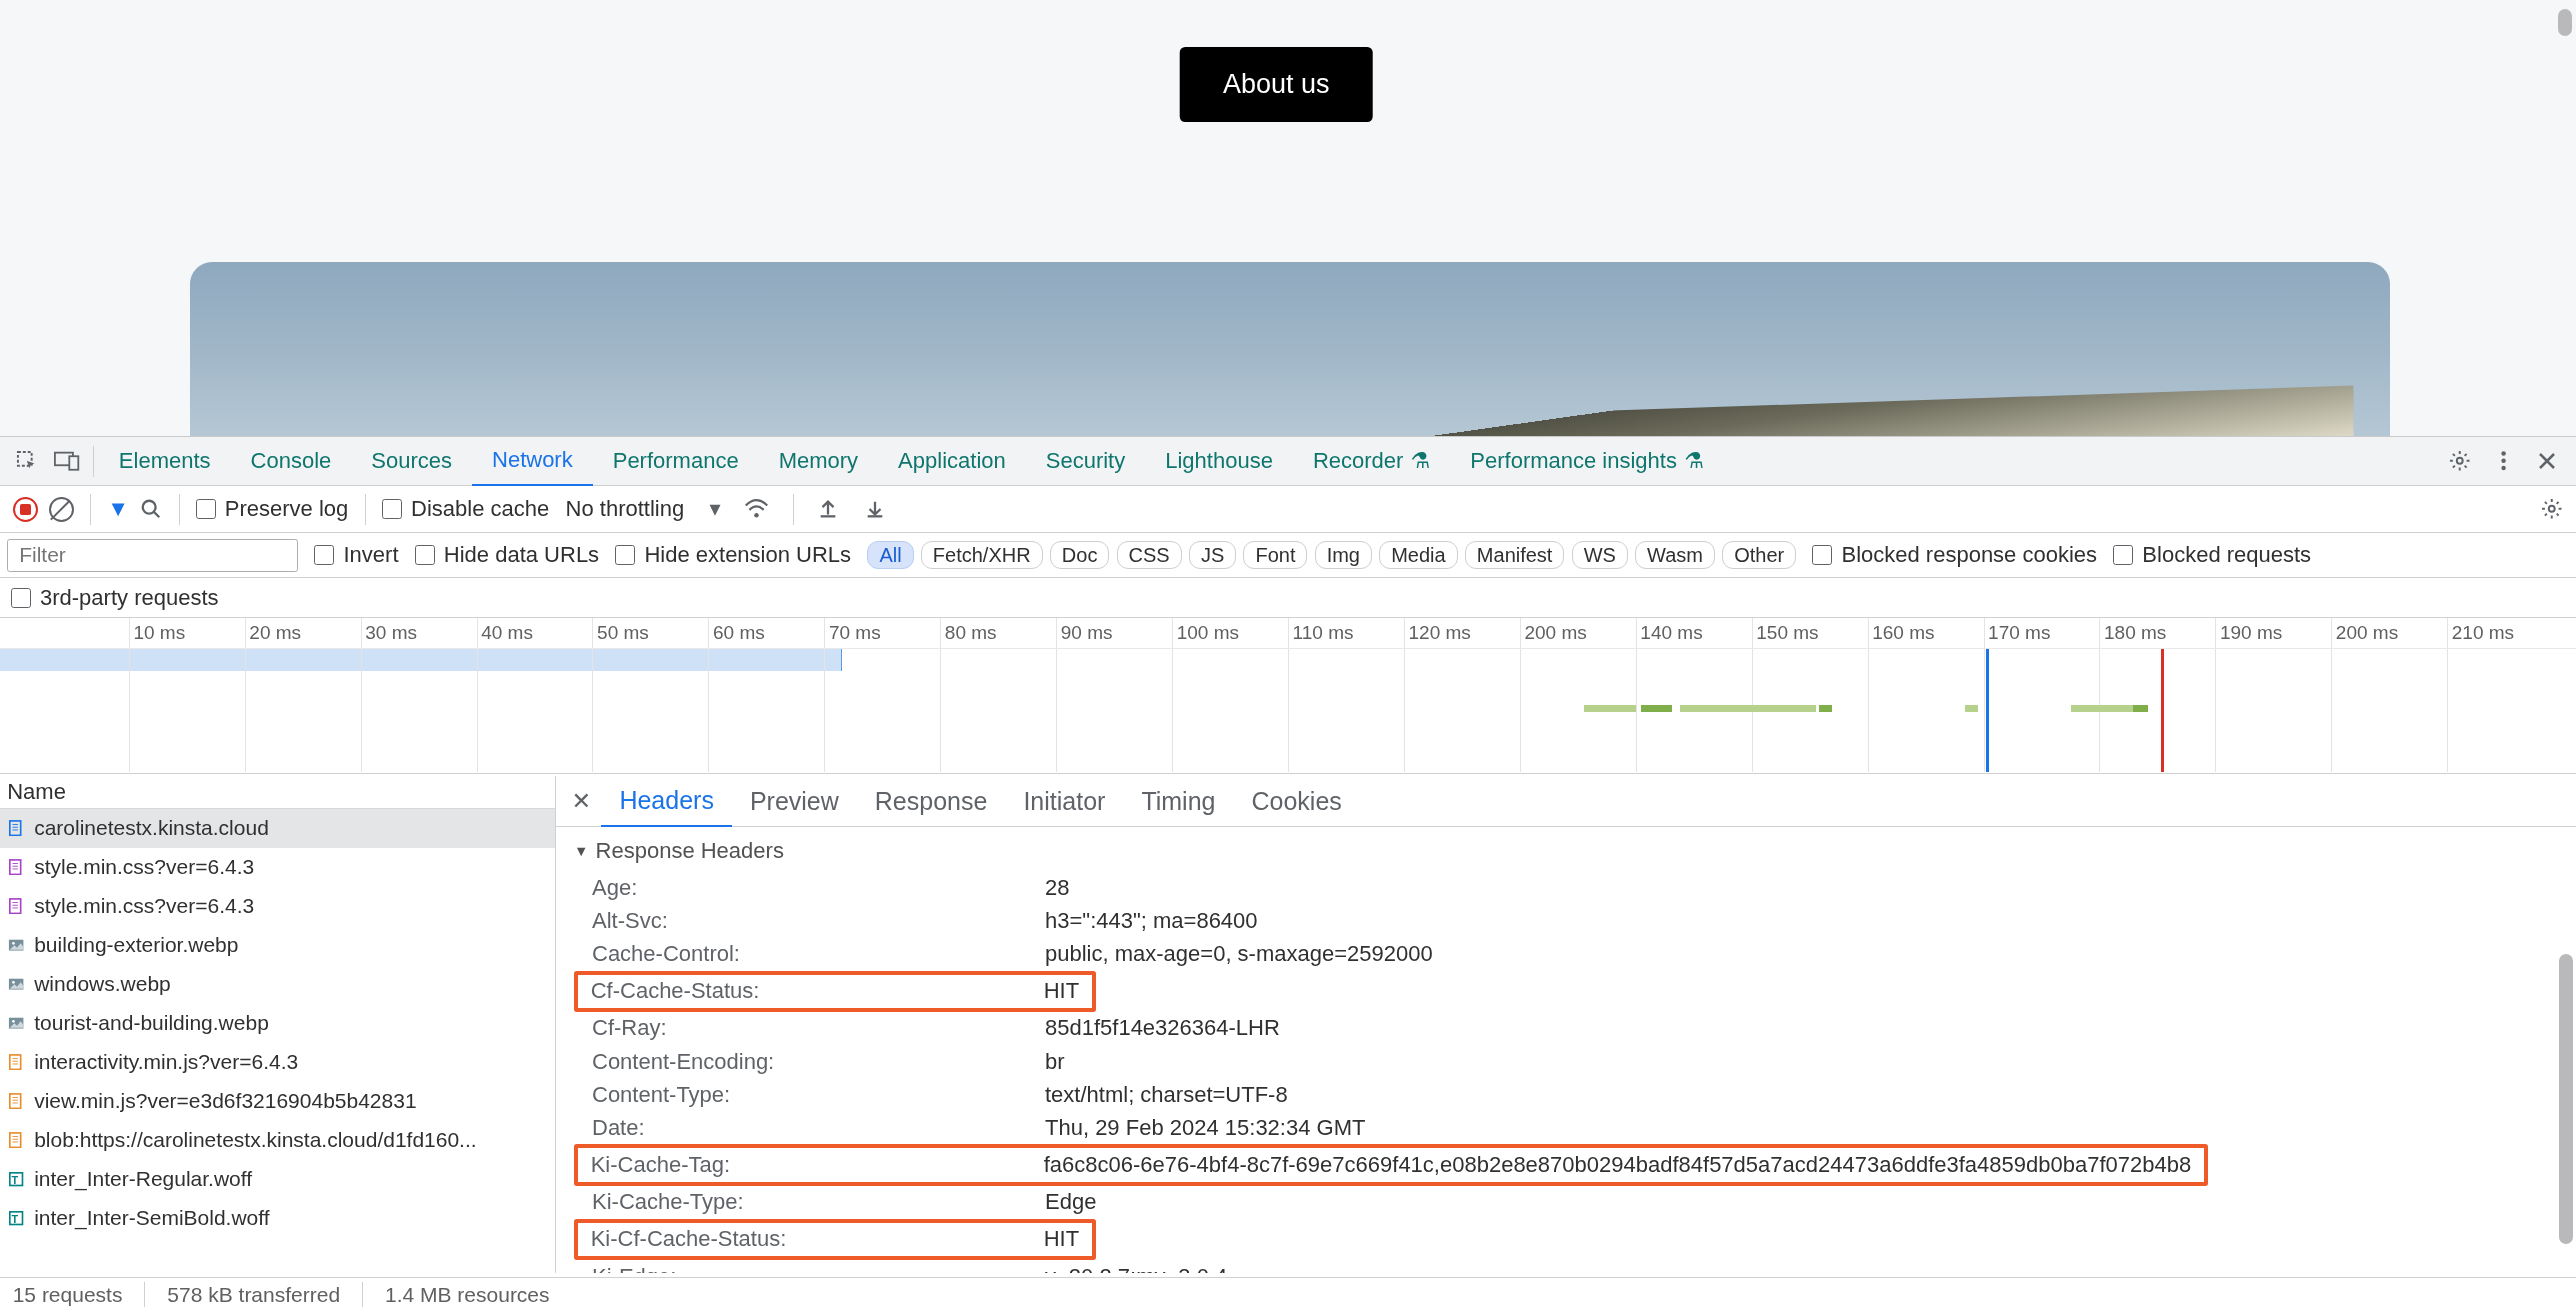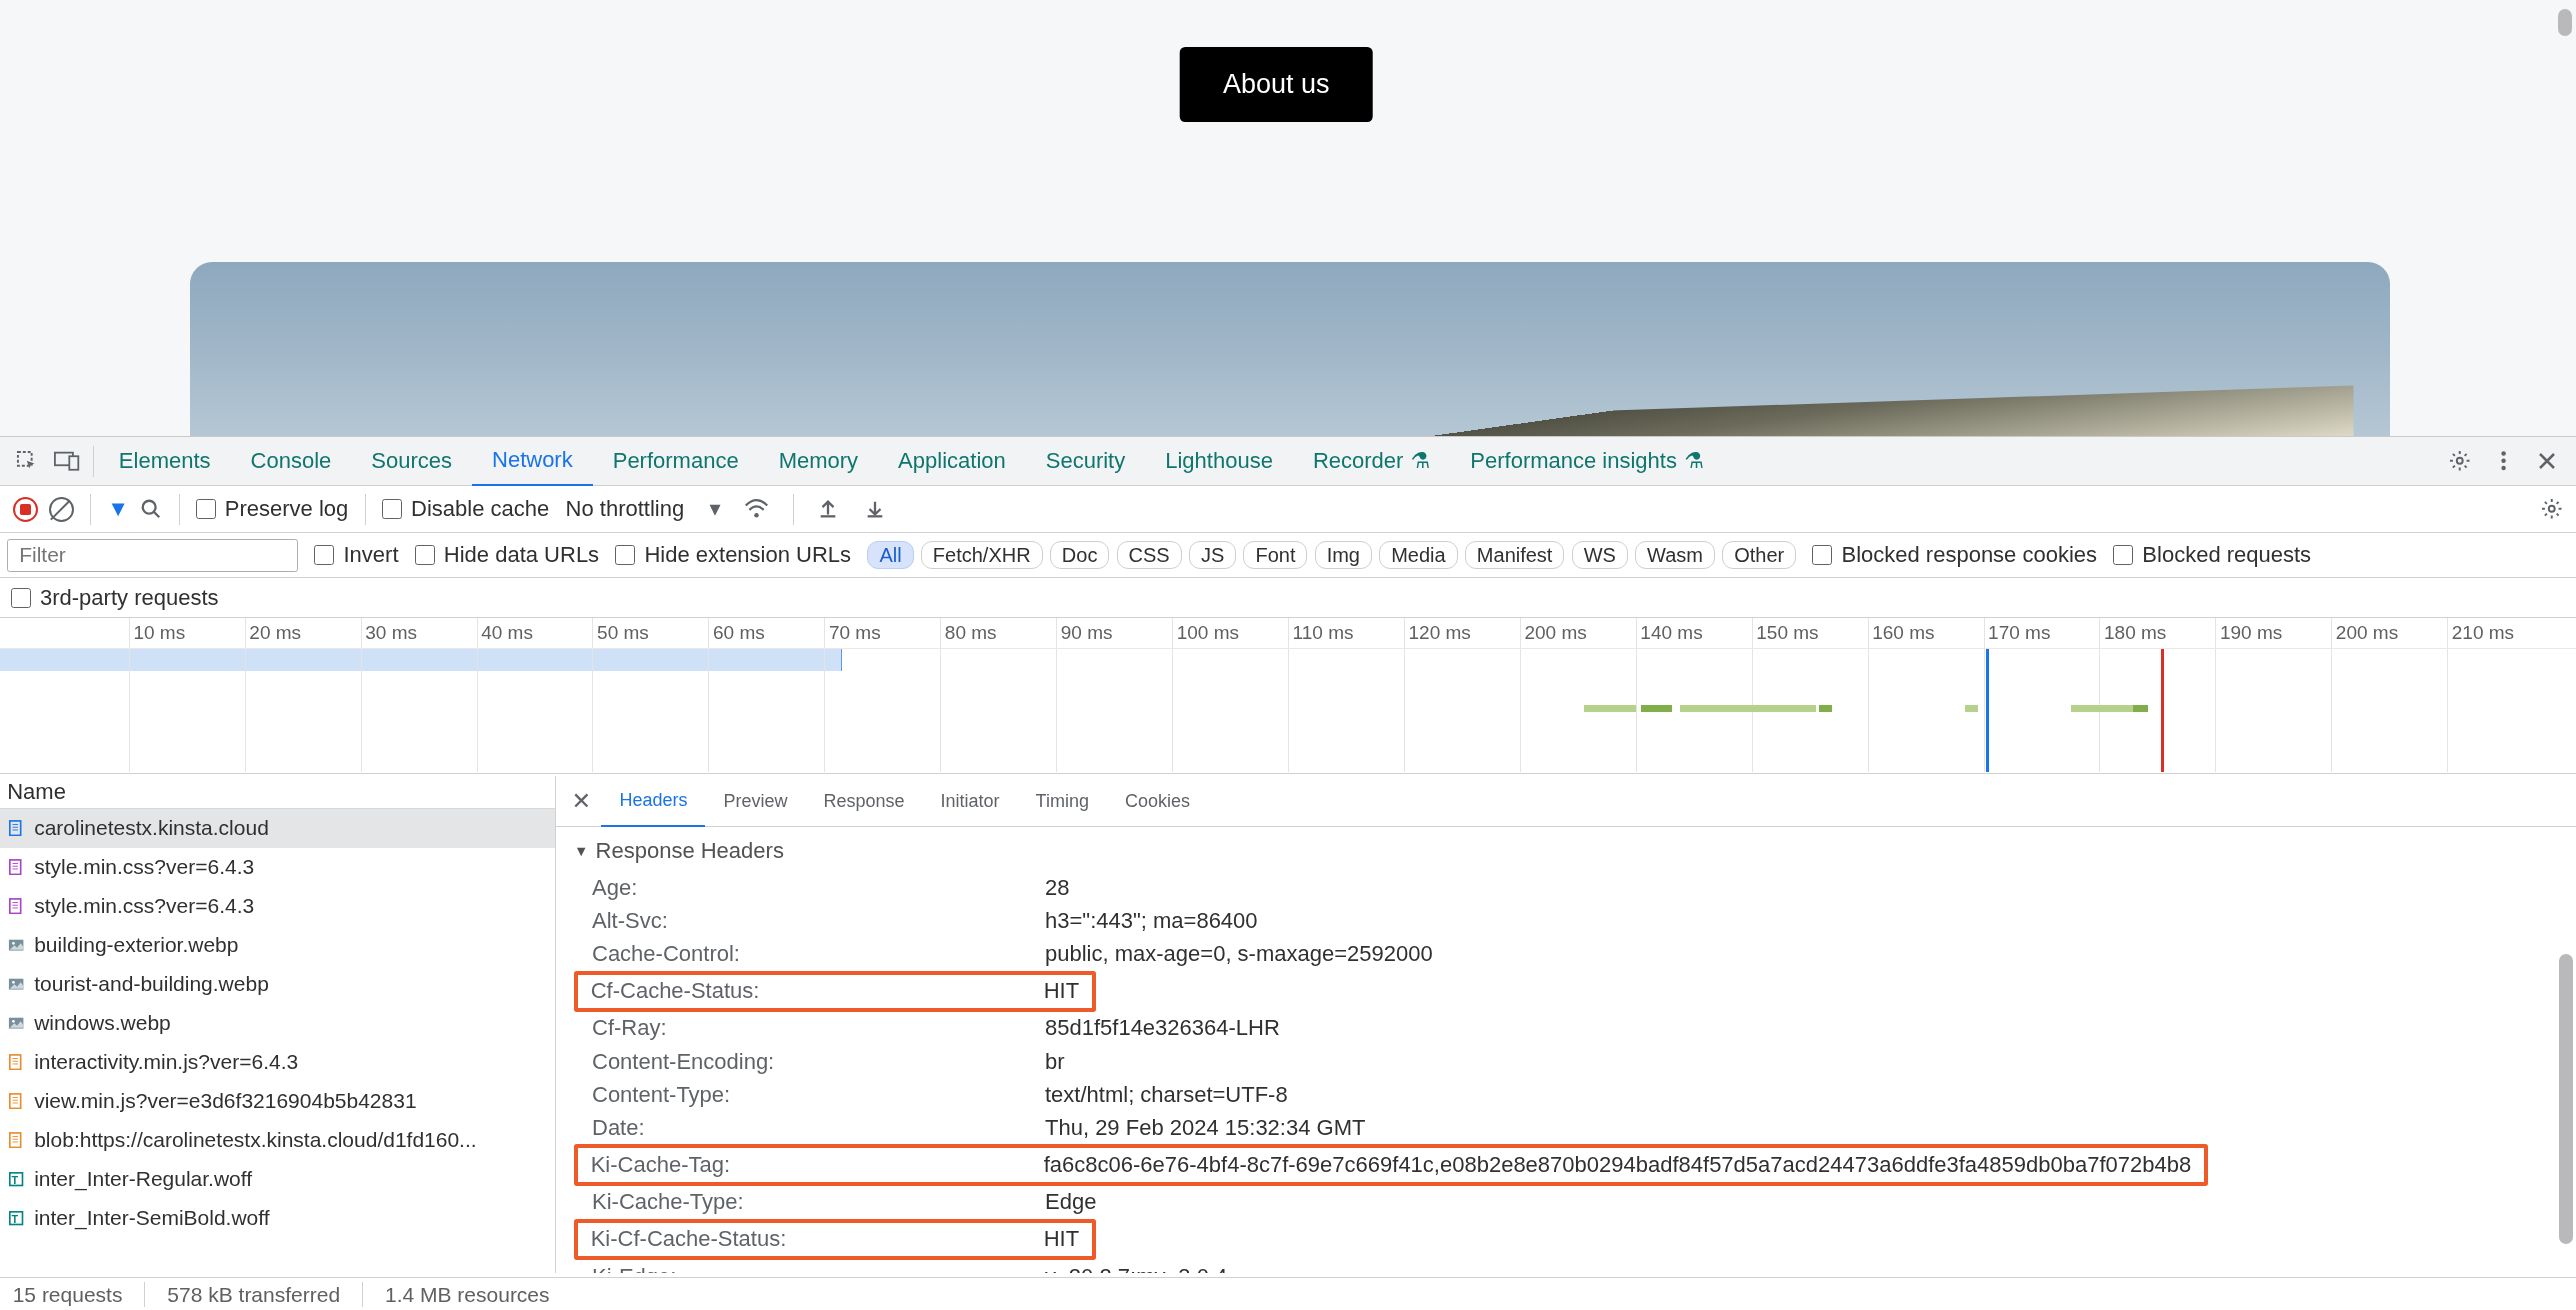--- a/index.html
+++ b/index.html
@@ -71,21 +71,21 @@
 .req-list { flex: 1; overflow: hidden; }
 .req-row { height: 39px; display: flex; align-items: center; padding-left: 7.2px; gap: 9px; font-size: 21px; color: #303030; border-bottom: 0.9px solid transparent; cursor: pointer; }
 .req-row.selected { background: #e3e5e7; }
 .req-row .icon { width: 18px; height: 18px; display: inline-flex; align-items: center; justify-content: center; font-size: 14.5px; }
 .req-row .fname { overflow: hidden; text-overflow: ellipsis; white-space: nowrap; flex: 1; }
 
 
 .detail-panel { flex: 1; display: flex; flex-direction: column; position: relative; }
 .detail-tabs { height: 51px; border-bottom: 0.9px solid #d0d0d0; display: flex; align-items: center; padding-left: 5.4px; gap: 0; }
 .detail-tabs .close-x { width: 40px; color: #5f6368; text-align: center; font-size: 23.5px; cursor: pointer; }
-.detail-tabs .dtab { padding: 0 18px; height: 51px; display: flex; align-items: center; color: #5f6368; cursor: pointer; font-size: 18px; }
+.detail-tabs .dtab { padding: 0 18px; height: 51px; display: flex; align-items: center; color: #5f6368; cursor: pointer; font-size: 25px; }
 .detail-tabs .dtab.active { color: #1a73e8; border-bottom: 2.7px solid #1a73e8; }
 .detail-body { flex: 1; overflow: hidden; padding: 3.6px 0; position: relative; }
 .section-title { display: flex; align-items: center; gap: 7.2px; padding: 7.2px 18px; font-size: 22px; color: #525252; }
 .section-title .tri { font-size: 14.5px; }
 .hdr-row { display: flex; padding: 3.6px 18px 3.6px 36px; font-size: 22px; }
 .hdr-key { width: 453px; color: #5f6368; }
 .hdr-val { flex: 1; color: #303030; }
 .highlight-box { border: 4.5px solid #ee5b28; border-radius: 2.7px; }
 .detail-scrollbar { position: absolute; right: 0; top: 0; width: 23.5px; bottom: 0; }
 .detail-scrollbar .thumb { position: absolute; right: 2.7px; top: 127px; width: 14.5px; height: 290px; background: #b9b9bb; border-radius: 7.2px; }
@@ -370,31 +370,31 @@
             <span class="fname">building-exterior.webp</span>
           </div>
           <div class="req-row">
             <span class="icon">
               <svg width="16.3" height="16.3" viewBox="0 0 18 18">
                 <rect x="1" y="3" width="16" height="12" fill="#78909c"></rect>
                 <circle cx="6" cy="7" r="1.5" fill="#fff"></circle>
                 <path d="M2 14 L7 9 L10 12 L14 7 L17 11 V14 Z" fill="#cfd8dc"></path>
               </svg>
             </span>
-            <span class="fname">tourist-and-building.webp</span>
+            <span class="fname">windows.webp</span>
           </div>
           <div class="req-row">
             <span class="icon">
               <svg width="16.3" height="16.3" viewBox="0 0 18 18">
                 <rect x="1" y="3" width="16" height="12" fill="#78909c"></rect>
                 <circle cx="6" cy="7" r="1.5" fill="#fff"></circle>
                 <path d="M2 14 L7 9 L10 12 L14 7 L17 11 V14 Z" fill="#cfd8dc"></path>
               </svg>
             </span>
-            <span class="fname">windows.webp</span>
+            <span class="fname">tourist-and-building.webp</span>
           </div>
           <div class="req-row">
             <span class="icon">
               <svg width="16.3" height="16.3" viewBox="0 0 18 18">
                 <rect x="2" y="1" width="12" height="16" fill="none" stroke="#e88c2c" stroke-width="1.8"></rect>
                 <path d="M5 5h6M5 8h6M5 11h6" stroke="#e88c2c"></path>
               </svg>
             </span>
             <span class="fname">interactivity.min.js?ver=6.4.3</span>
           </div>

